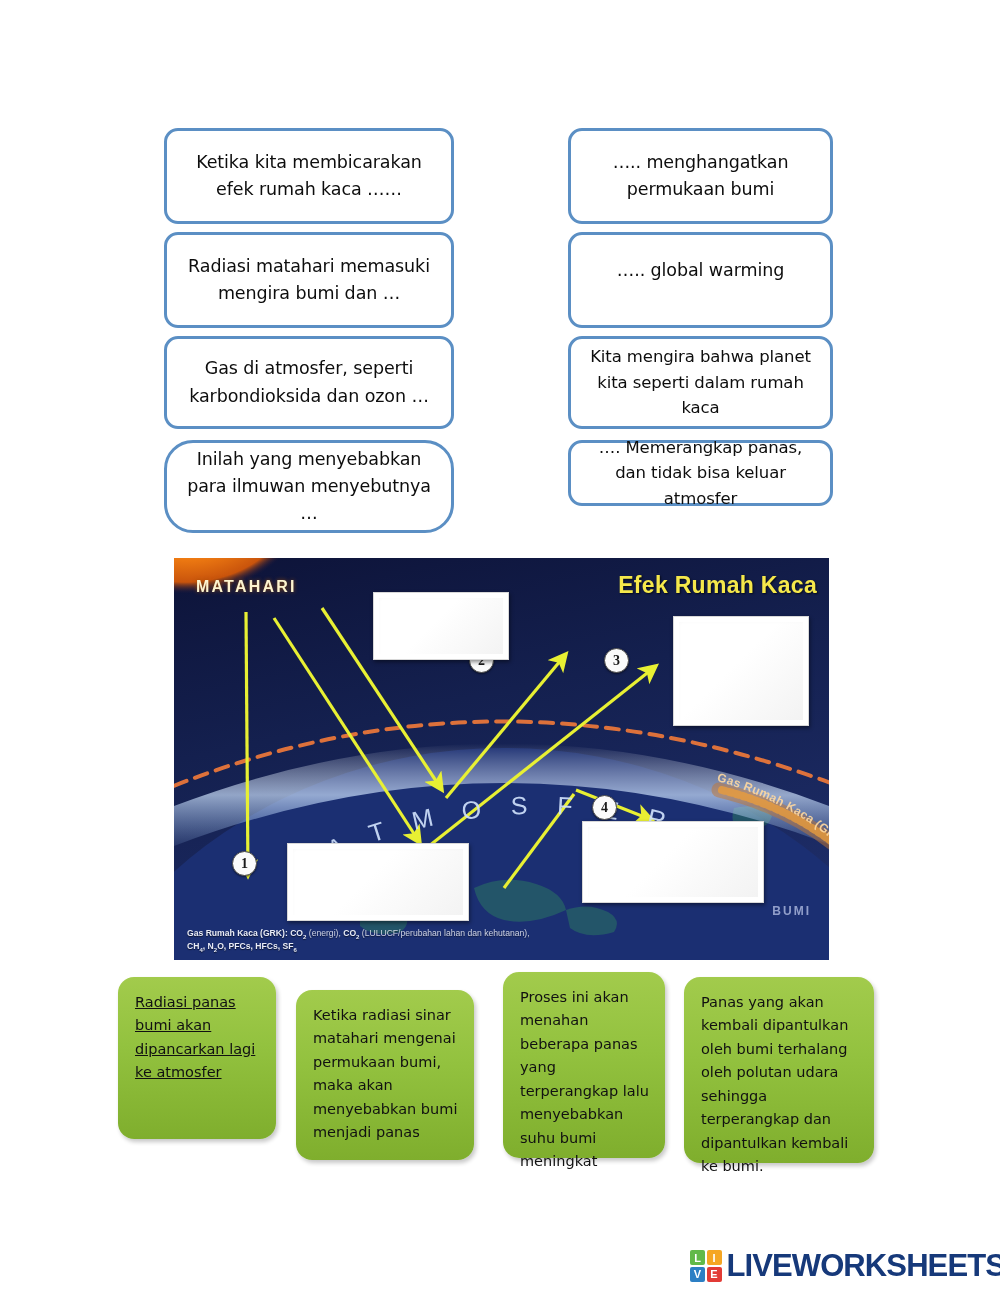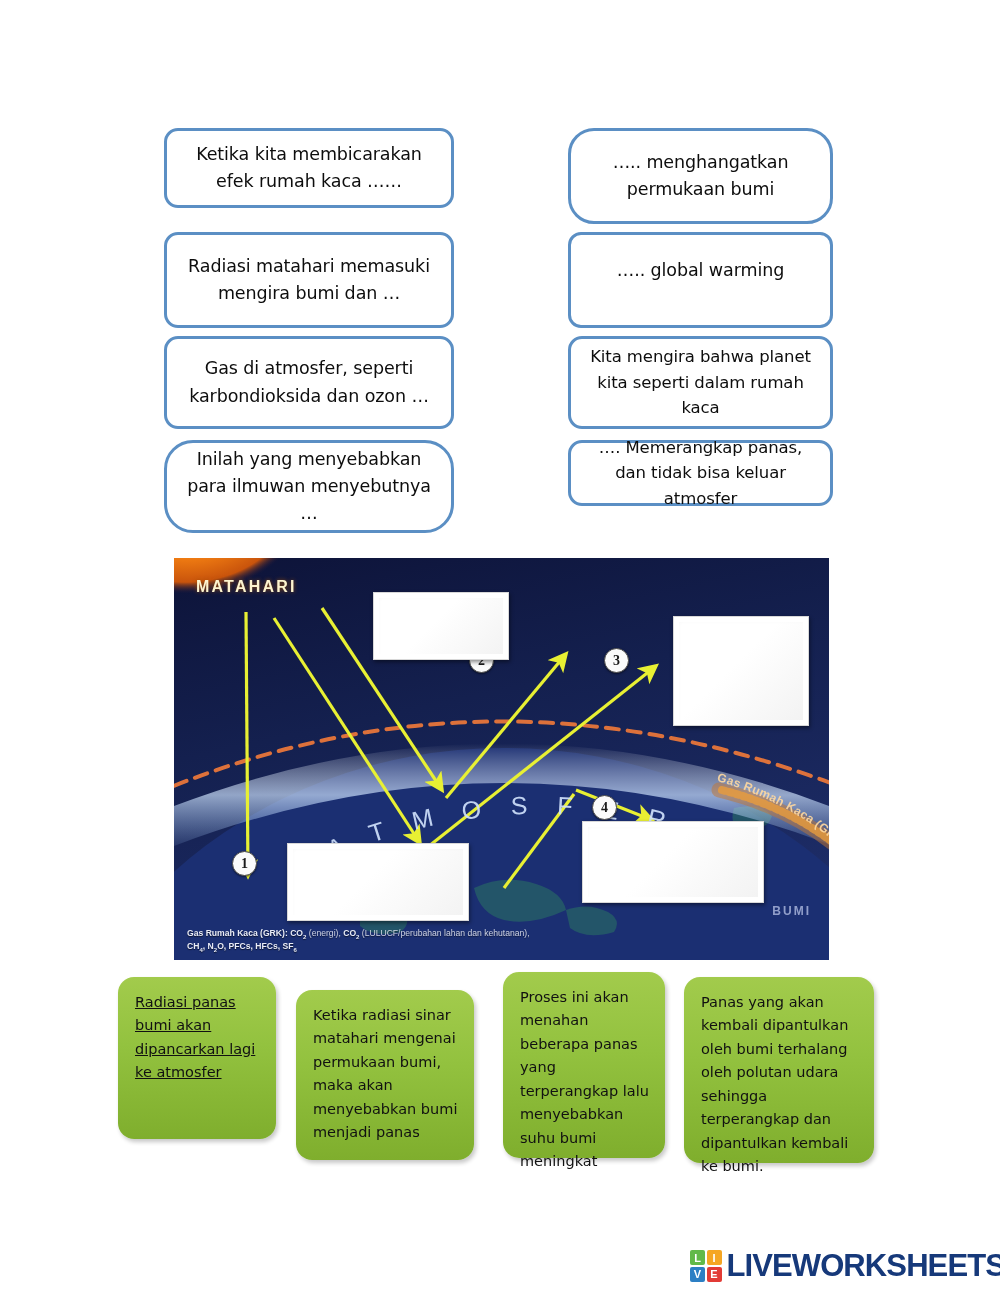--- a/index.html
+++ b/index.html
@@ -26,27 +26,27 @@
     color: #0d0d0d;
     font-size: 17.5px;
     line-height: 1.55;
     padding: 8px 14px;
     font-family: "DejaVu Sans", sans-serif;
     letter-spacing: -0.1px;
   }
   .match-box.top-align { align-items: flex-start; padding-top: 22px; }
 
   
-  #mb-l0 { left: 164px; top: 128px;  width: 290px; height: 80px; }
+  #mb-l0 { left: 164px; top: 128px;  width: 290px; height: 96px; }
   #mb-l1 { left: 164px; top: 232px;  width: 290px; height: 96px; }
   #mb-l2 { left: 164px; top: 336px;  width: 290px; height: 93px; }
   #mb-l3 { left: 164px; top: 440px;  width: 290px; height: 93px; border-radius: 29px; }
   
-  #mb-r0 { left: 568px; top: 128px;  width: 265px; height: 96px; border-radius: 26px; }
-  #mb-r1 { left: 568px; top: 232px;  width: 265px; height: 96px; border-radius: 13px; }
+  #mb-r0 { left: 568px; top: 128px;  width: 265px; height: 96px; }
+  #mb-r1 { left: 568px; top: 232px;  width: 265px; height: 96px; }
   #mb-r2 { left: 568px; top: 336px;  width: 265px; height: 93px; font-size: 16.5px;}
   #mb-r3 { left: 568px; top: 440px;  width: 265px; height: 66px; font-size: 16.5px;}
 
   
   #diagram {
     position: absolute;
     left: 174px;
     top: 558px;
     width: 655px;
     height: 402px;
@@ -251,20 +251,21 @@
       <textPath href="#atmPath" startOffset="14%">A T M O S F E R</textPath>
     </text>
 
     <path id="grkPath" d="M540 222 Q606 240 656 280" fill="none"></path>
     <text font-family="Liberation Sans, sans-serif" font-size="12" font-weight="bold" fill="#ffd9a0" letter-spacing="0.4" opacity="0.9">
       <textPath href="#grkPath" startOffset="2%">Gas Rumah Kaca (GRK)</textPath>
     </text>
   </svg>
 
   <div class="dia-label" id="lbl-matahari">MATAHARI</div>
+  <div class="dia-label" id="lbl-title">Efek Rumah Kaca</div>
   <div class="dia-label" id="lbl-bumi">BUMI</div>
 
   <div class="num-circle" id="num1">1</div>
   <div class="num-circle" id="num2">2</div>
   <div class="num-circle" id="num3">3</div>
   <div class="num-circle" id="num4">4</div>
 
   <div class="drop-box" id="drop-a"></div>
   <div class="drop-box" id="drop-b"></div>
   <div class="drop-box" id="drop-c"></div>

